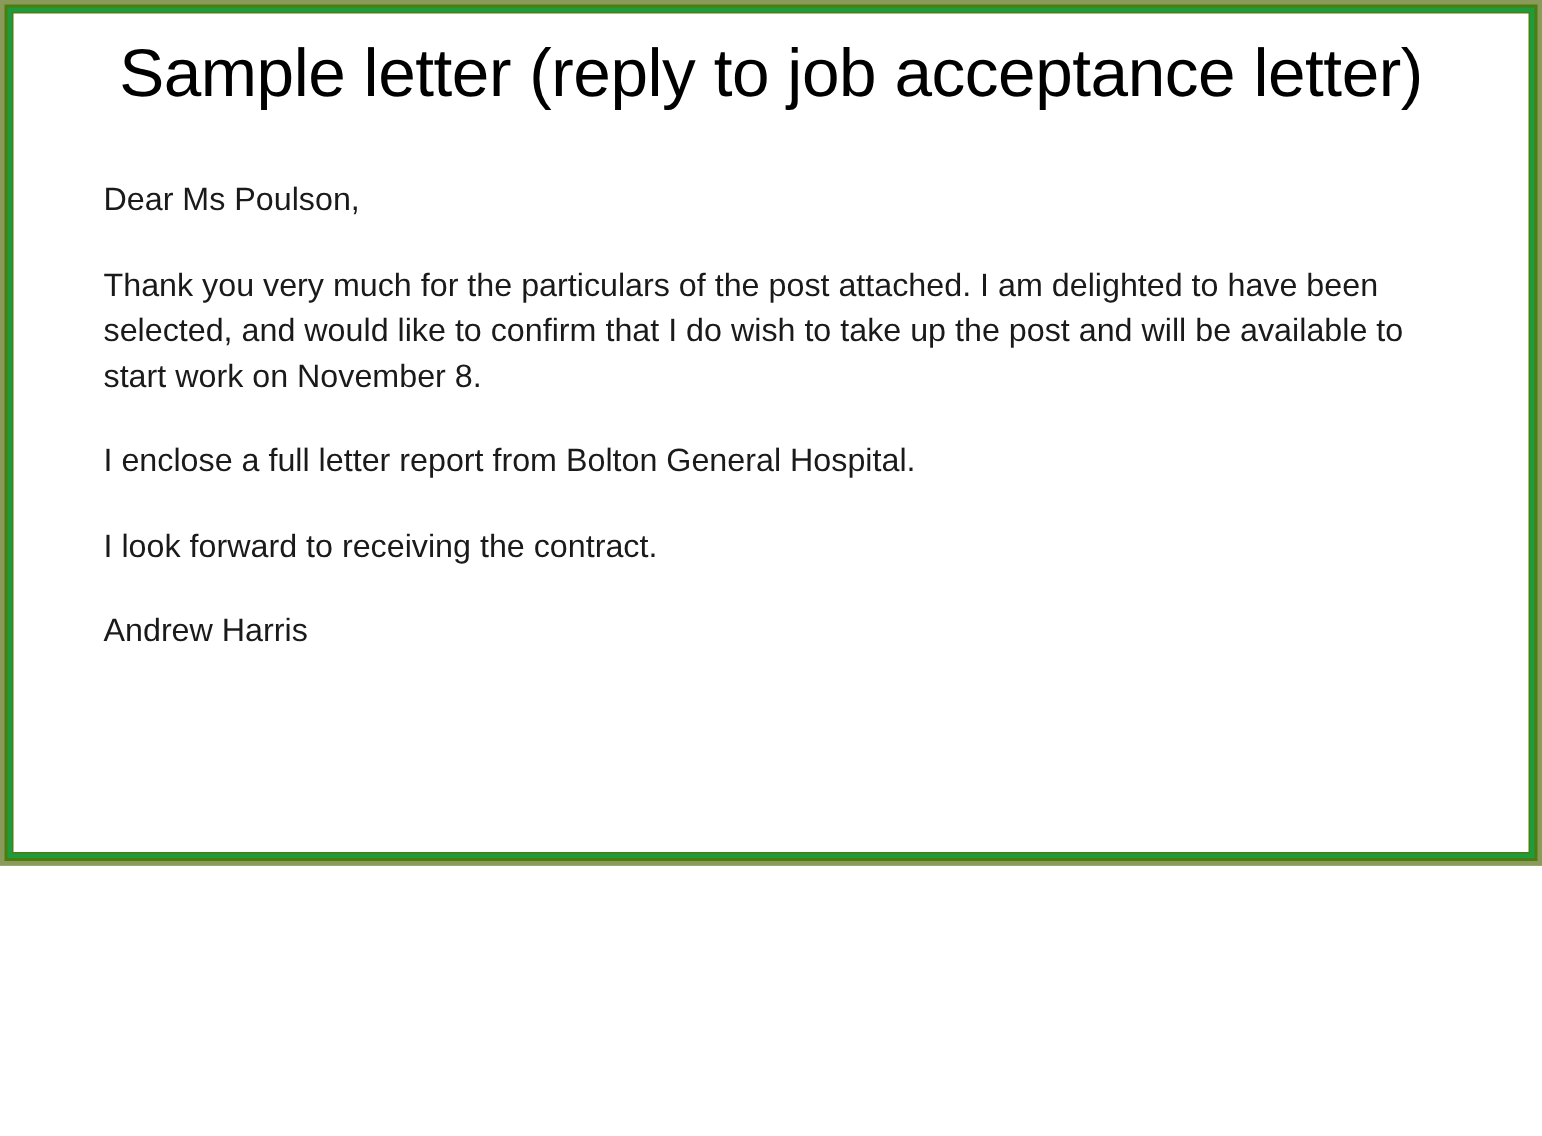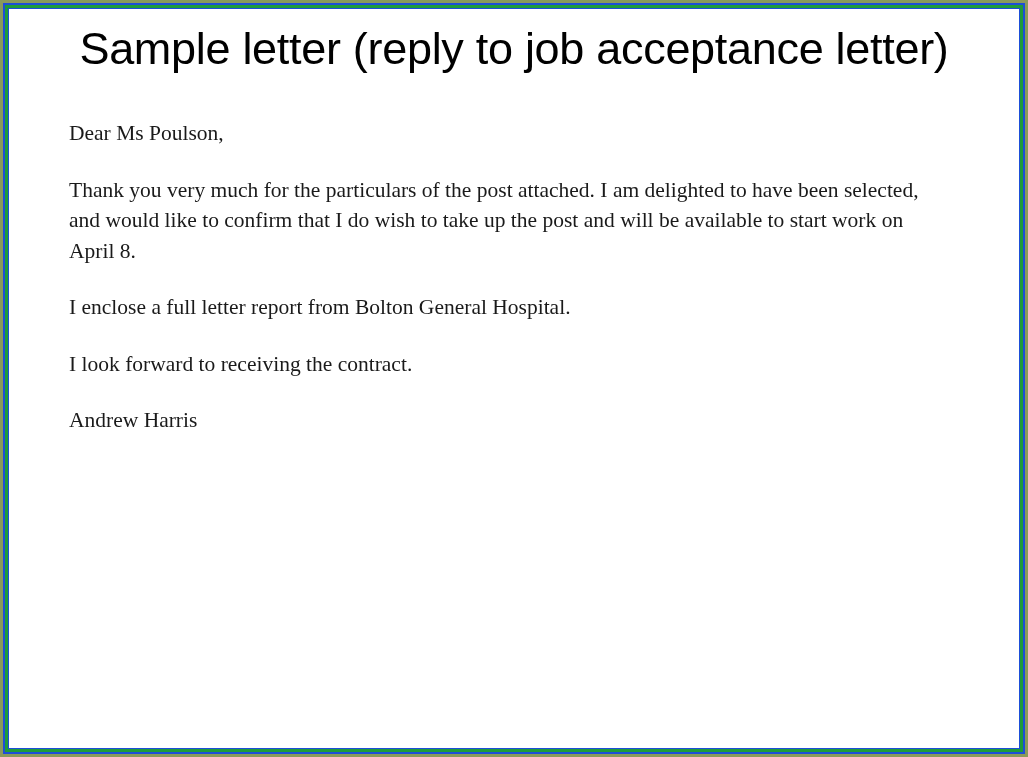--- a/index.html
+++ b/index.html
@@ -9,23 +9,23 @@
   }
   body {
     width: 1028px;
     height: 757px;
     font-family: "Liberation Sans", sans-serif;
     overflow: hidden;
   }
   .page {
     position: relative;
     width: 1028px;
-    height: 757px;
+    height: 577px;
     box-sizing: border-box;
-    background: #1d4ed8;
+    background: #4d7c0f;
   }
   
   .frame-outer {
     position: absolute;
     left: 0;
     top: 0;
     right: 0;
     bottom: 0;
     border: 3px solid #8a9a5b;
     box-sizing: border-box;
@@ -57,21 +57,20 @@
     font-weight: 400;
     font-size: 45px;
     line-height: 1.32;
     color: #000000;
     letter-spacing: -0.3px;
   }
   .letter-body {
     margin-top: 40px;
     padding-left: 12px;
     padding-right: 26px;
-    font-family: Liberation Serif, serif;
   }
   .para {
     margin: 0 0 26px 0;
     font-size: 21.5px;
     line-height: 1.42;
     color: #1a1a1a;
     font-weight: 400;
   }
   .para:last-child {
     margin-bottom: 16px;
@@ -83,20 +82,20 @@
 <div class="page">
   <div class="frame-outer"></div>
   <div class="frame-inner"></div>
 
   <div class="content">
 
     <h1 class="doc-title">Sample letter (reply to job acceptance letter)</h1>
 
     <div class="letter-body">
       <p class="para">Dear Ms Poulson,</p>
-      <p class="para">Thank you very much for the particulars of the post attached. I am delighted to have been selected, and would like to confirm that I do wish to take up the post and will be available to start work on April 8.</p>
+      <p class="para">Thank you very much for the particulars of the post attached. I am delighted to have been selected, and would like to confirm that I do wish to take up the post and will be available to start work on November 8.</p>
       <p class="para">I enclose a full letter report from Bolton General Hospital.</p>
       <p class="para">I look forward to receiving the contract.</p>
       <p class="para">Andrew Harris</p>
     </div>
 
   </div>
 </div>
 
 </body></html>

